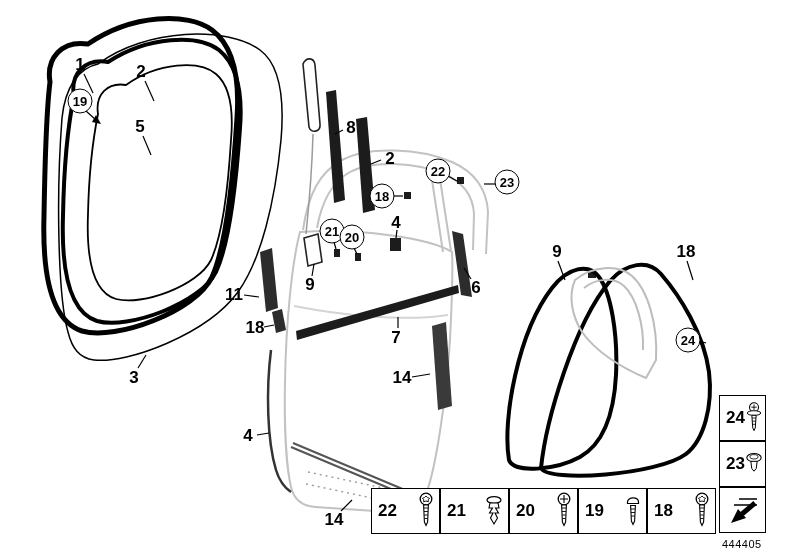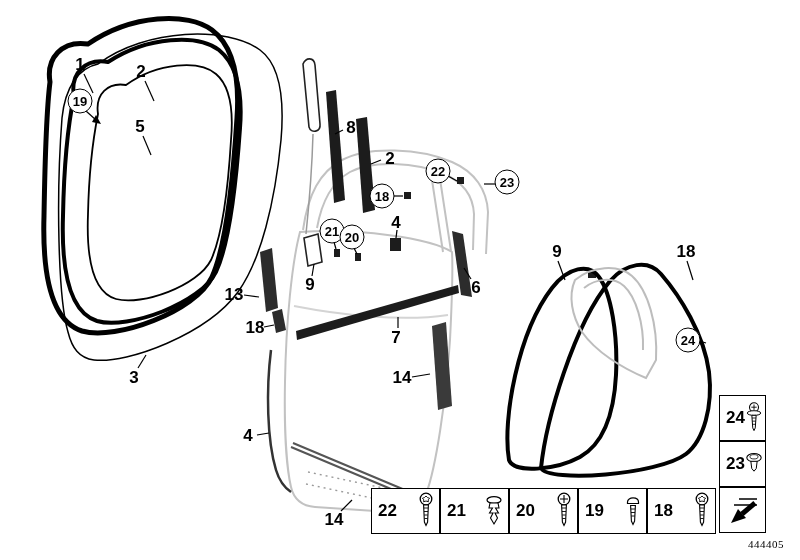--- a/index.html
+++ b/index.html
@@ -19,22 +19,22 @@
   }
   .legend-box{
     position:absolute;border:1.6px solid #000;background:#fff;
     display:flex;align-items:center;justify-content:space-between;
     padding:2px 4px 2px 6px;box-sizing:border-box;cursor:pointer;
   }
   .legend-box .num{font-weight:700;font-size:17px;}
   .legend-box .icon svg{display:block;}
   .legend-box.center{justify-content:center;padding:2px;}
   .fig-id{
-    position:absolute;left:722px;top:538px;width:62px;text-align:right;
-    font-size:11px;letter-spacing:0.5px;font-family:Liberation Serif, serif;
+    position:absolute;left:722px;top:538px;width:62px;text-align:left;
+    font-size:11px;letter-spacing:0.5px;
   }
 </style>
 </head>
 <body>
 
 <div class="stage">
 
   <svg class="art" width="800" height="560" viewBox="0 0 800 560">
 
     <g fill="none" stroke="#000">
@@ -125,21 +125,21 @@
   <div class="lbl" style="left:140px;top:126px">5</div>
   <div class="lbl" style="left:351px;top:127px">8</div>
   <div class="lbl" style="left:390px;top:158px">2</div>
   <div class="lbl circled" style="left:438px;top:171px">22</div>
   <div class="lbl circled" style="left:382px;top:196px">18</div>
   <div class="lbl circled" style="left:507px;top:182px">23</div>
   <div class="lbl" style="left:396px;top:222px">4</div>
   <div class="lbl circled" style="left:332px;top:231px">21</div>
   <div class="lbl circled" style="left:352px;top:237px">20</div>
   <div class="lbl" style="left:310px;top:284px">9</div>
-  <div class="lbl" style="left:234px;top:294px">13</div>
+  <div class="lbl" style="left:234px;top:294px">11</div>
   <div class="lbl" style="left:476px;top:287px">6</div>
   <div class="lbl" style="left:557px;top:251px">9</div>
   <div class="lbl" style="left:686px;top:251px">18</div>
   <div class="lbl" style="left:255px;top:327px">18</div>
   <div class="lbl" style="left:396px;top:337px">7</div>
   <div class="lbl circled" style="left:688px;top:340px">24</div>
   <div class="lbl" style="left:402px;top:377px">14</div>
   <div class="lbl" style="left:134px;top:377px">3</div>
   <div class="lbl" style="left:248px;top:435px">4</div>
   <div class="lbl" style="left:334px;top:519px">14</div>

